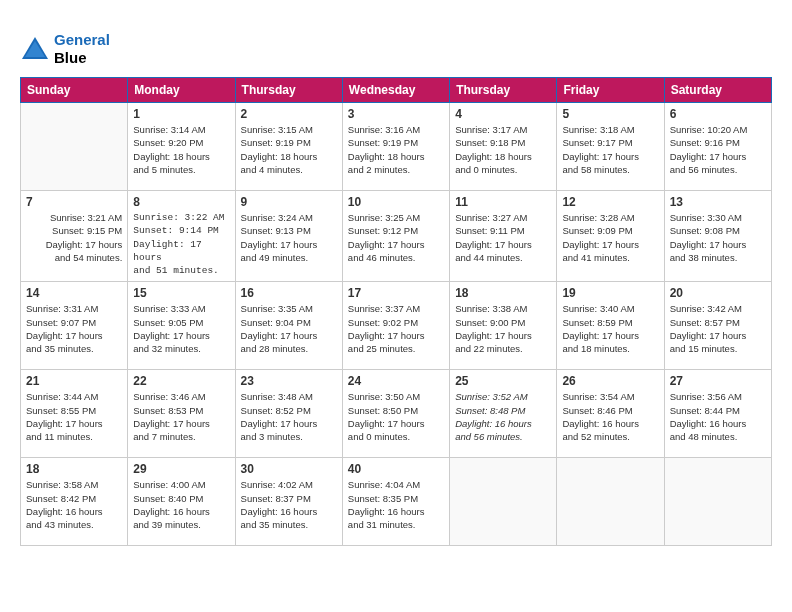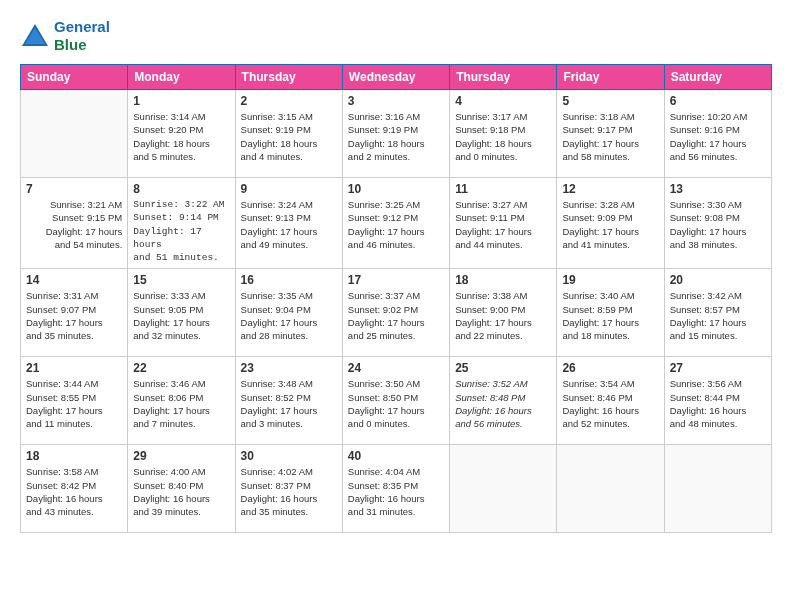--- a/index.html
+++ b/index.html
@@ -6,21 +6,21 @@
     body {
       font-family: Arial, sans-serif;
       background: #fff;
       width: 792px;
       height: 612px;
       overflow: hidden;
     }
     .page {
       width: 792px;
       height: 612px;
-      padding: 18px 20px 10px 20px;
+      padding: 31px 20px 10px 20px;
       display: flex;
       flex-direction: column;
     }
     .header {
       display: flex;
       justify-content: space-between;
       align-items: flex-start;
       margin-bottom: 10px;
     }
     .logo {
@@ -44,21 +44,21 @@
     .subtitle {
       font-size: 16px;
       color: #555;
     }
     table {
       width: 100%;
       border-collapse: collapse;
       table-layout: fixed;
     }
     .day-header {
-      background-color: #ec4899;
+      background-color: #be185d;
       color: #fff;
       font-size: 12px;
       font-weight: bold;
       text-align: left;
       padding: 5px 6px;
       border: 1px solid #1a6ab8;
     }
     .cell {
       border: 1px solid #ccc;
       vertical-align: top;
@@ -87,21 +87,21 @@
 
 <div class="page">
   <div class="header">
     <div class="logo">
       <svg class="logo-icon" viewBox="0 0 30 28">
         <polygon points="15,2 28,24 2,24" fill="#1a6ab8"></polygon>
         <polygon points="15,6 25,22 5,22" fill="#4a9de8" opacity="0.5"></polygon>
       </svg>
       <div>
         <div style="font-size:15px;font-weight:bold;color:#1a6ab8;line-height:1.2;">General</div>
-        <div style="font-size:15px;font-weight:bold;color:#15803d;line-height:1.2;">Blue</div>
+        <div style="font-size:15px;font-weight:bold;color:#000000;line-height:1.2;">Blue</div>
       </div>
     </div>
     <div class="title-block">
       <div class="main-title"></div>
       <div class="subtitle"></div>
     </div>
   </div>
 
   <table>
     <thead>
@@ -267,21 +267,21 @@
           <td class="cell">
             <span class="cell-date">21</span>
             <div class="cell-info" style="white-space: pre-line;">Sunrise: 3:44 AM
 Sunset: 8:55 PM
 Daylight: 17 hours
 and 11 minutes.</div>
           </td>
           <td class="cell">
             <span class="cell-date">22</span>
             <div class="cell-info" style="white-space: pre-line;">Sunrise: 3:46 AM
-Sunset: 8:06 PM
+Sunset: 8:53 PM
 Daylight: 17 hours
 and 7 minutes.</div>
           </td>
           <td class="cell">
             <span class="cell-date">23</span>
             <div class="cell-info" style="white-space: pre-line;">Sunrise: 3:48 AM
 Sunset: 8:52 PM
 Daylight: 17 hours
 and 3 minutes.</div>
           </td>

